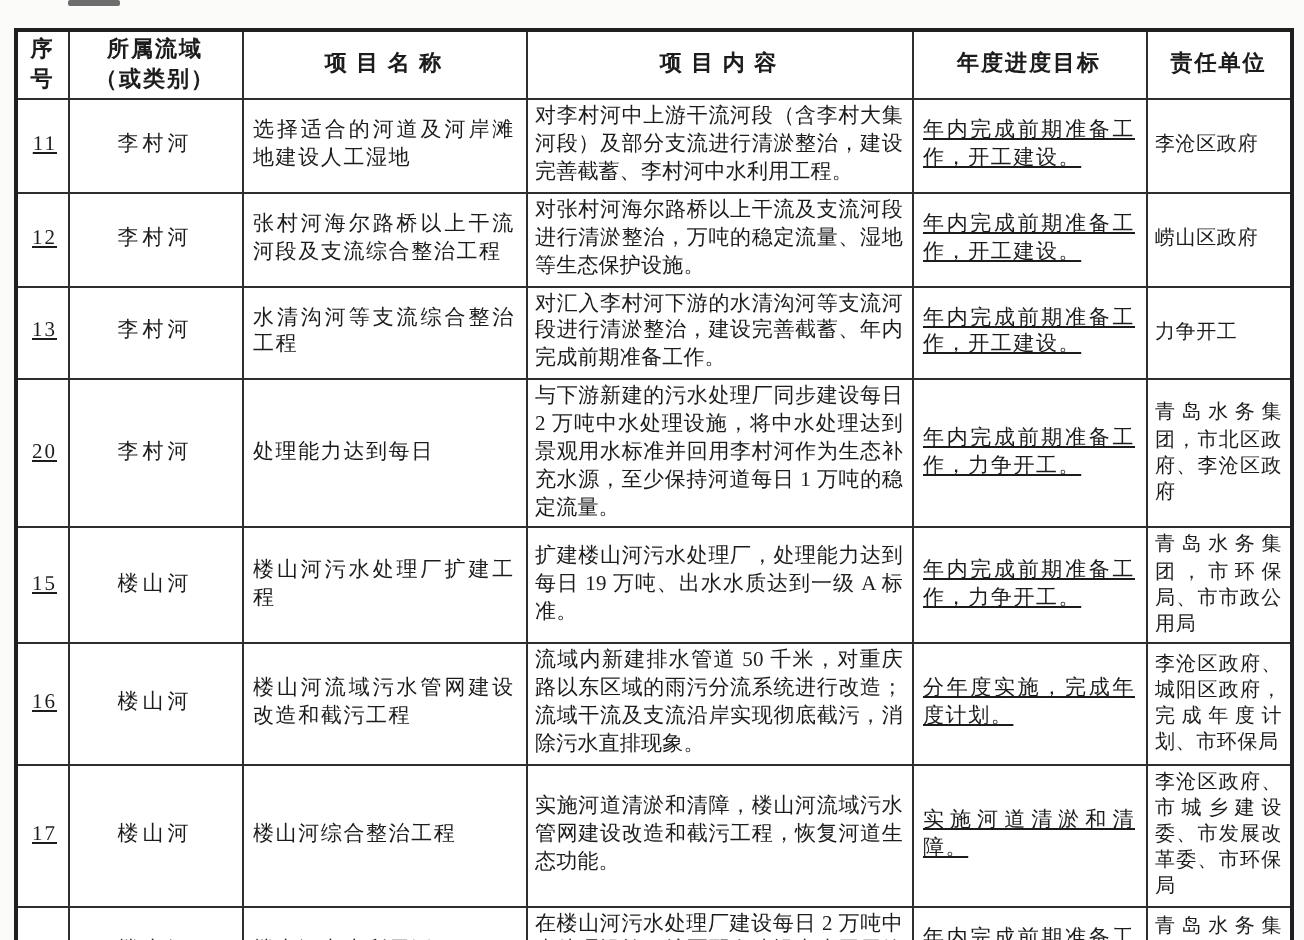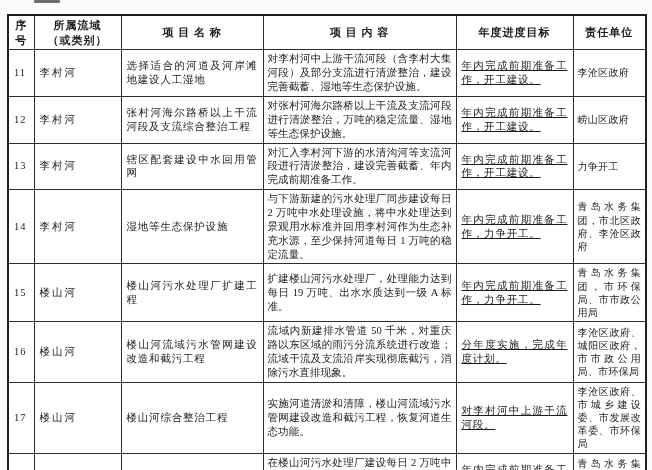--- a/index.html
+++ b/index.html
@@ -48,24 +48,26 @@
   }
   .doc-table th {
     font-weight: bold;
     font-size: 11px;
     text-align: center;
     white-space: pre-line;
     letter-spacing: 1px;
     padding: 2px 2px;
   }
   td.c-no {
-    text-align: left;
+    text-align: right;
     letter-spacing: 1px;
+    text-decoration: underline;
   }
   td.c-basin {
+    text-align: center;
     letter-spacing: 2px;
   }
   td.c-name {
     text-align: justify;
     letter-spacing: 0.8px;
   }
   td.c-content {
     text-align: justify;
     letter-spacing: 0.1px;
     padding: 2px 4px;
@@ -114,70 +116,70 @@
         <th>项 目 内 容</th>
         <th>年度进度目标</th>
         <th>责任单位</th>
       </tr>
     </thead>
     <tbody>
       <tr class="h47">
         <td class="c-no">11</td>
         <td class="c-basin">李村河</td>
         <td class="c-name">选择适合的河道及河岸滩地建设人工湿地</td>
-        <td class="c-content">对李村河中上游干流河段（含李村大集河段）及部分支流进行清淤整治，建设完善截蓄、湿地等生态保护设施。</td>
+        <td class="c-content">对李村河中上游干流河段（含李村大集河段）及部分支流进行清淤整治，建设完善截蓄、李村河中水利用工程。</td>
         <td class="c-target">年内完成前期准备工作，开工建设。</td>
         <td class="c-unit">李沧区政府</td>
       </tr>
       <tr class="h45">
         <td class="c-no">12</td>
         <td class="c-basin">李村河</td>
         <td class="c-name">张村河海尔路桥以上干流河段及支流综合整治工程</td>
         <td class="c-content">对张村河海尔路桥以上干流及支流河段进行清淤整治，万吨的稳定流量、湿地等生态保护设施。</td>
         <td class="c-target">年内完成前期准备工作，开工建设。</td>
         <td class="c-unit">崂山区政府</td>
       </tr>
       <tr class="h46">
         <td class="c-no">13</td>
         <td class="c-basin">李村河</td>
-        <td class="c-name">辖区配套建设中水回用管网</td>
+        <td class="c-name">水清沟河等支流综合整治工程</td>
         <td class="c-content">对汇入李村河下游的水清沟河等支流河段进行清淤整治，建设完善截蓄、年内完成前期准备工作。</td>
         <td class="c-target">年内完成前期准备工作，开工建设。</td>
         <td class="c-unit">力争开工</td>
       </tr>
       <tr class="h57">
-        <td class="c-no">14</td>
+        <td class="c-no">20</td>
         <td class="c-basin">李村河</td>
-        <td class="c-name">湿地等生态保护设施</td>
+        <td class="c-name">处理能力达到每日</td>
         <td class="c-content">与下游新建的污水处理厂同步建设每日 2 万吨中水处理设施，将中水处理达到景观用水标准并回用李村河作为生态补充水源，至少保持河道每日 1 万吨的稳定流量。</td>
         <td class="c-target">年内完成前期准备工作，力争开工。</td>
         <td class="c-unit">青岛水务集团，市北区政府、李沧区政府</td>
       </tr>
       <tr class="h56">
         <td class="c-no">15</td>
         <td class="c-basin">楼山河</td>
         <td class="c-name">楼山河污水处理厂扩建工程</td>
         <td class="c-content">扩建楼山河污水处理厂，处理能力达到每日 19 万吨、出水水质达到一级 A 标准。</td>
         <td class="c-target">年内完成前期准备工作，力争开工。</td>
         <td class="c-unit">青岛水务集团，市环保局、市市政公用局</td>
       </tr>
       <tr class="h57">
         <td class="c-no">16</td>
         <td class="c-basin">楼山河</td>
         <td class="c-name">楼山河流域污水管网建设改造和截污工程</td>
         <td class="c-content">流域内新建排水管道 50 千米，对重庆路以东区域的雨污分流系统进行改造；流域干流及支流沿岸实现彻底截污，消除污水直排现象。</td>
         <td class="c-target">分年度实施，完成年度计划。</td>
-        <td class="c-unit">李沧区政府、城阳区政府，市市政公用局、市环保局</td>
+        <td class="c-unit">李沧区政府、城阳区政府，完成年度计划、市环保局</td>
       </tr>
       <tr class="h53">
         <td class="c-no">17</td>
         <td class="c-basin">楼山河</td>
         <td class="c-name">楼山河综合整治工程</td>
         <td class="c-content">实施河道清淤和清障，楼山河流域污水管网建设改造和截污工程，恢复河道生态功能。</td>
-        <td class="c-target">对李村河中上游干流河段。</td>
+        <td class="c-target">实施河道清淤和清障。</td>
         <td class="c-unit">李沧区政府、市城乡建设委、市发展改革委、市环保局</td>
       </tr>
       <tr class="h43">
         <td class="c-no">18</td>
         <td class="c-basin">楼山河</td>
         <td class="c-name">楼山河中水利用工程</td>
         <td class="c-content">在楼山河污水处理厂建设每日 2 万吨中水处理设施。辖区配套建设中水回用管网，利用中水回补河道。</td>
         <td class="c-target">年内完成前期准备工作，力争开工。</td>
         <td class="c-unit">青岛水务集团，李沧区政府</td>
       </tr>

